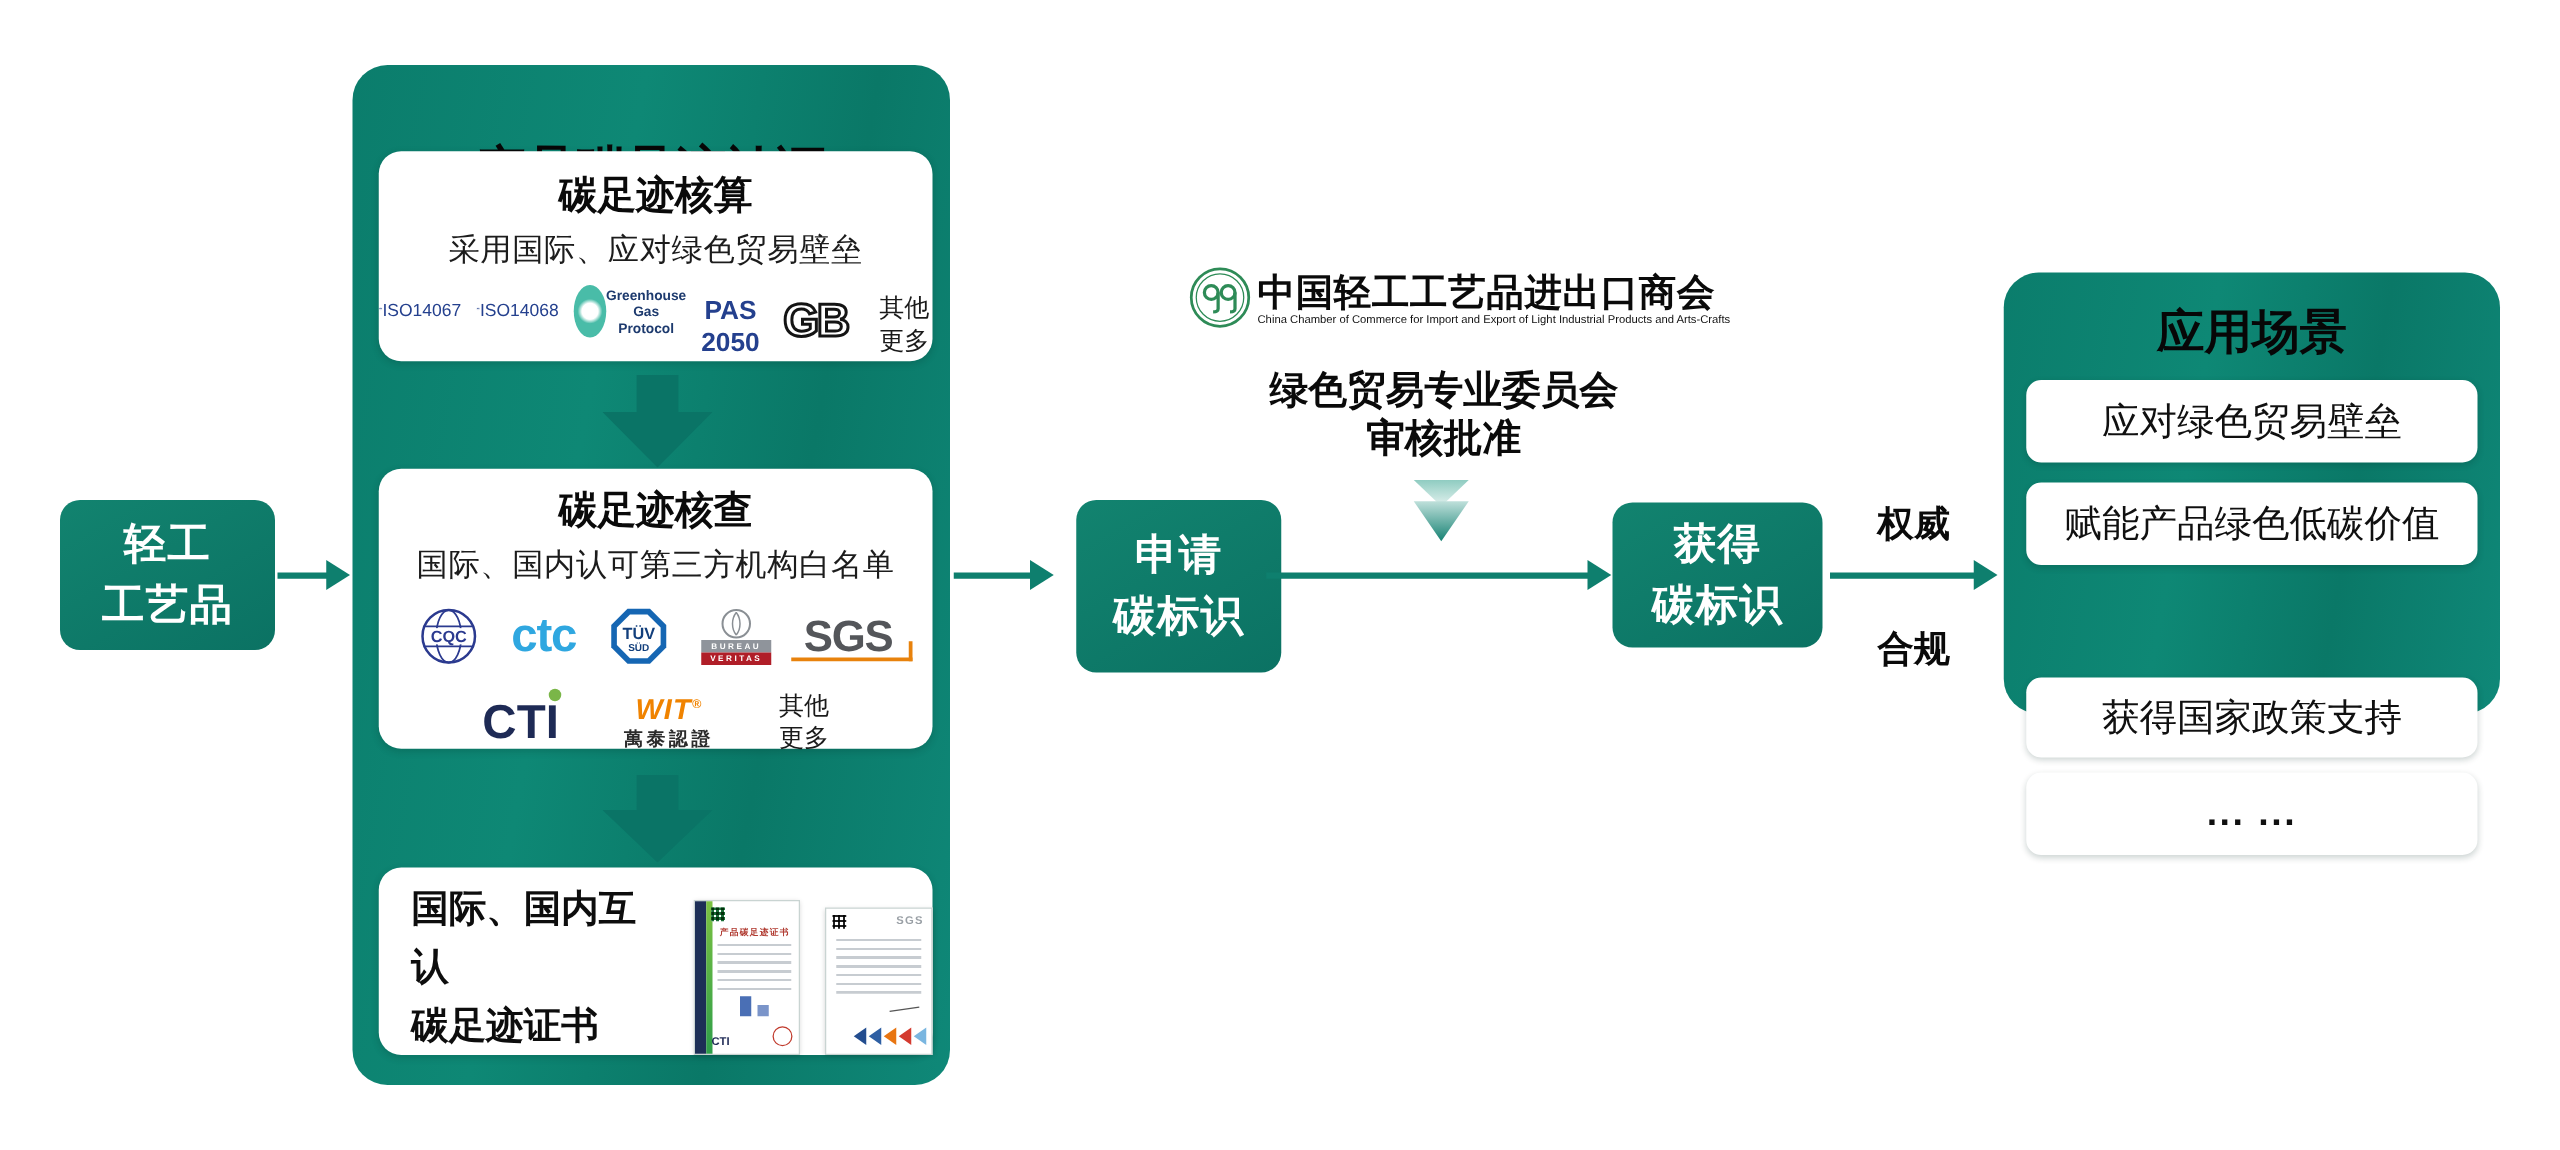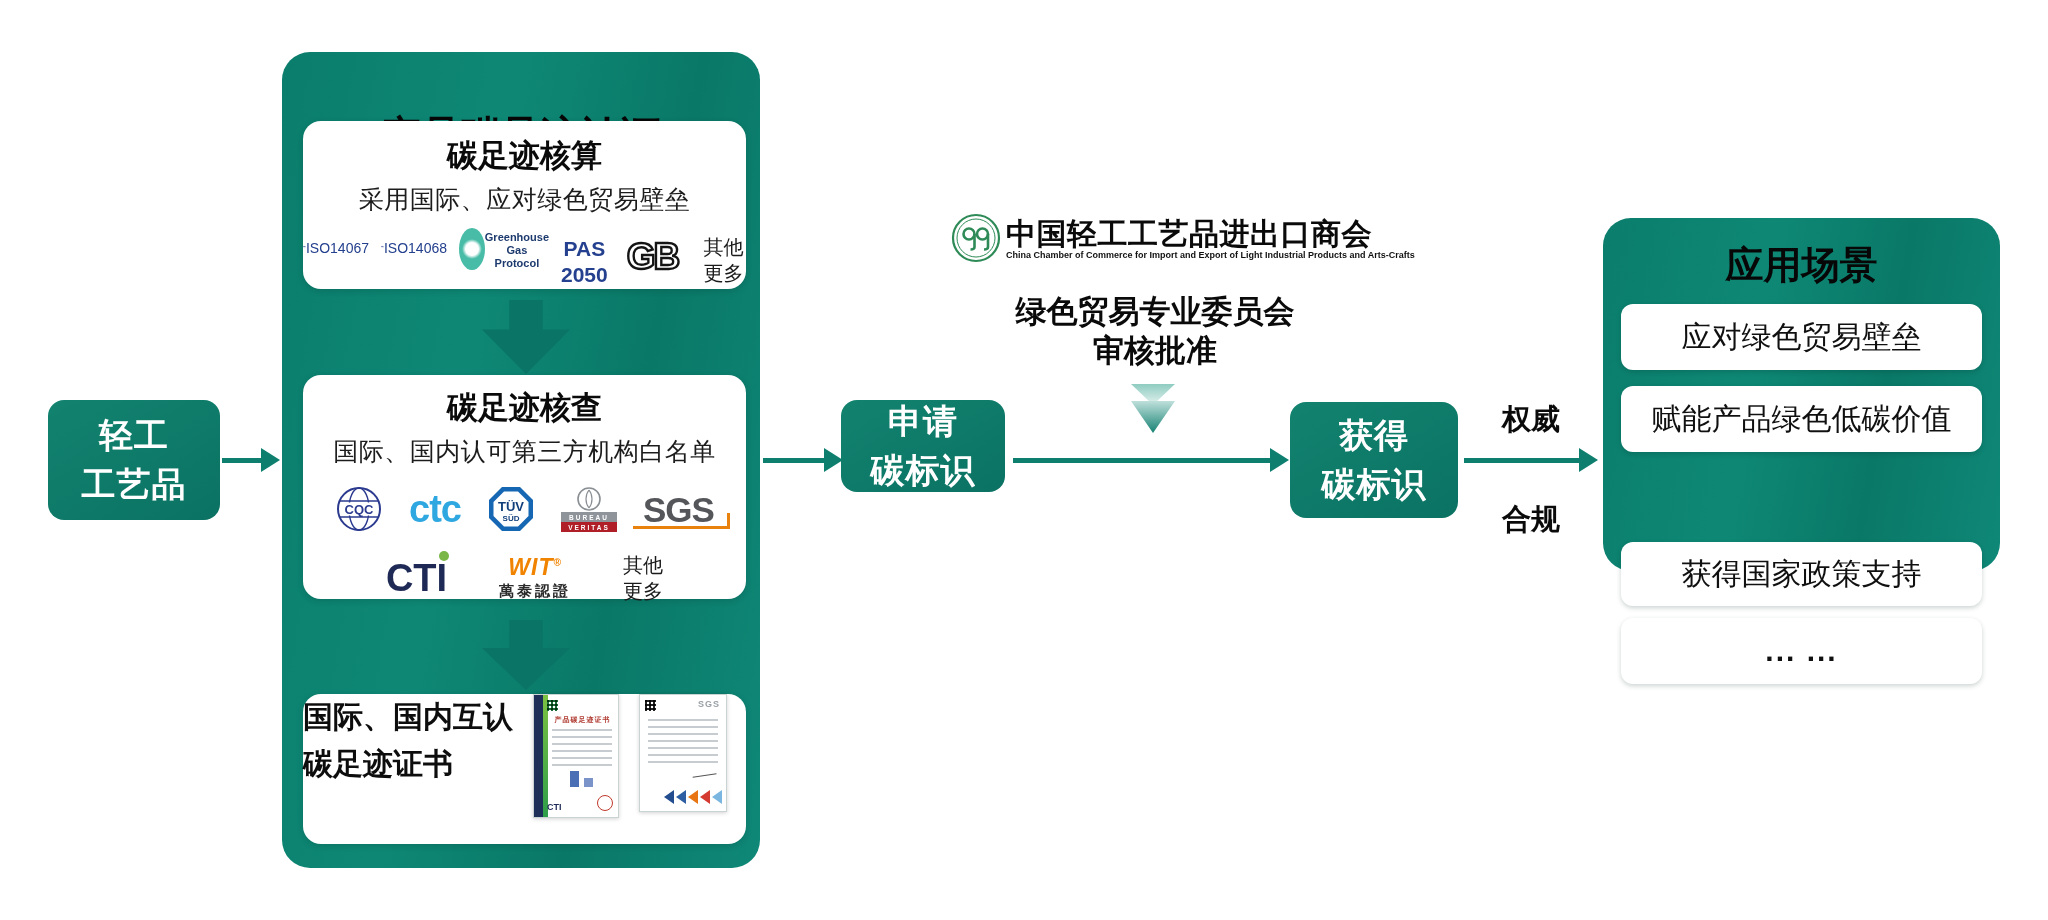--- a/index.html
+++ b/index.html
@@ -75,21 +75,21 @@
   .c2-qr{position:absolute;left:5px;top:5px;width:11px;height:11px;background:
     repeating-linear-gradient(90deg,#222 0 2px,#fff 2px 4px),
     repeating-linear-gradient(#222 0 2px,#fff 2px 4px);background-blend-mode:multiply;}
   .c2-brand{position:absolute;right:6px;top:4px;font-size:9px;font-weight:900;color:#9AA0A6;letter-spacing:1px;}
   .c2-sign{position:absolute;right:10px;top:72px;width:24px;height:8px;border-bottom:1.5px solid #555;transform:rotate(-8deg);}
   .c2-arrows{position:absolute;bottom:7px;left:6px;right:4px;display:flex;gap:2px;justify-content:flex-end;}
   .tri{width:0;height:0;border-top:7px solid transparent;border-bottom:7px solid transparent;}
 
   
   .chamber-name{position:absolute;font-size:30px;font-weight:900;color:#0a0a0a;letter-spacing:0.5px;white-space:nowrap;}
-  .chamber-en{position:absolute;font-size:9px;font-weight:700;color:#111;white-space:nowrap;}
+  .chamber-en{position:absolute;font-size:9px;font-weight:400;color:#111;white-space:nowrap;}
   .committee{position:absolute;text-align:center;font-size:31px;font-weight:800;color:#0a0a0a;line-height:1.25;}
 
   .flow-label{position:absolute;font-size:29px;font-weight:800;color:#0a0a0a;text-align:center;}
 
   
   .rp-title{position:absolute;top:22px;left:0;right:0;text-align:center;font-size:38px;font-weight:900;color:#070707;}
   .rp-row{position:absolute;left:18px;width:361px;height:66px;background:#fff;border-radius:12px;
     display:flex;align-items:center;justify-content:center;font-size:30px;color:#101010;
     box-shadow:0 2px 5px rgba(0,40,35,.2);}
 </style>
@@ -211,21 +211,21 @@
         </div>
         <div class="more-text" style="margin-top:0;">
           <div>其他</div>
           <div>更多</div>
         </div>
       </div>
     </div>
 
     <div class="varrow" style="left:200px;top:568px;width:88px;height:70px;"></div>
 
-    <div class="white-card" style="left:21px;top:642px;width:443px;height:150px;display:flex;align-items:flex-start;text-align:left;box-sizing:border-box;gap:20px;">
+    <div class="white-card" style="left:21px;top:642px;width:443px;height:150px;display:flex;align-items:flex-end;text-align:left;padding-left:26px;box-sizing:border-box;gap:20px;">
       <div style="font-size:30px;font-weight:600;color:#0d0d0d;line-height:1.55;">
         <div>国际、国内互认</div>
         <div>碳足迹证书</div>
       </div>
       <div class="cert" style="width:84px;height:122px;">
         <div class="c1-band"></div>
         <div class="c1-stripe"></div>
         <div class="c-qr" style="left:13px;top:5px;"></div>
         <div class="c1-title">产品碳足迹证书</div>
         <div class="c-lines" style="top:34px;left:18px;right:6px;height:40px;"></div>
@@ -248,21 +248,21 @@
         </div>
       </div>
     </div>
   </div>
 
   <div class="harrow" style="left:763px;top:448px;width:80px;">
     <div class="shaft"></div>
     <div class="tip"></div>
   </div>
 
-  <div class="teal-box" style="left:841px;top:400px;width:164px;height:92px;">
+  <div class="teal-box" style="left:861px;top:400px;width:164px;height:138px;">
     <span>申请</span>
     <span>碳标识</span>
   </div>
 
   <div class="harrow" style="left:1013px;top:448px;width:276px;">
     <div class="shaft"></div>
     <div class="tip"></div>
   </div>
 
   <svg style="position:absolute;left:951px;top:212px;" width="50" height="52" viewBox="0 0 50 52">

